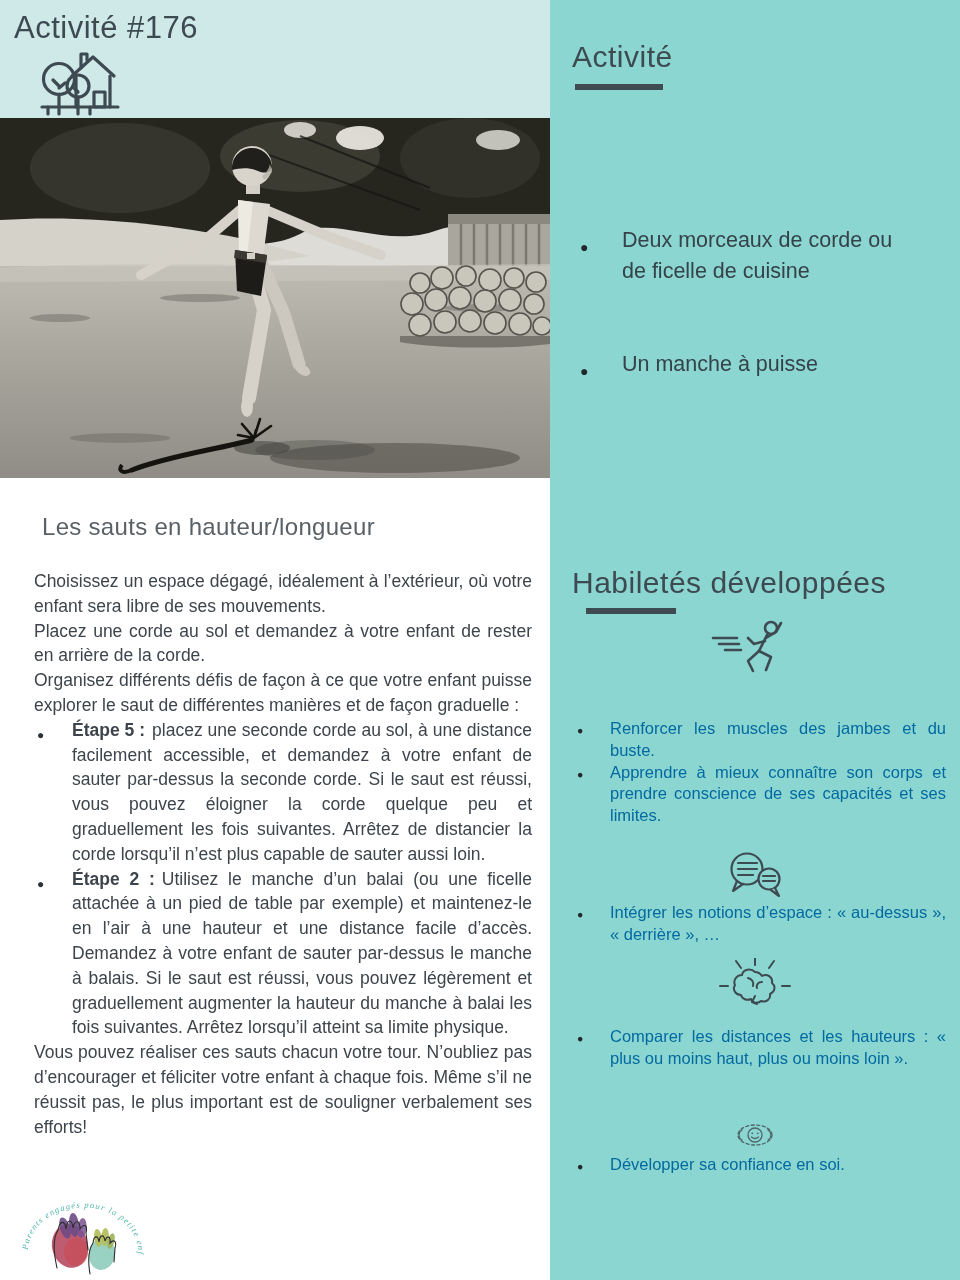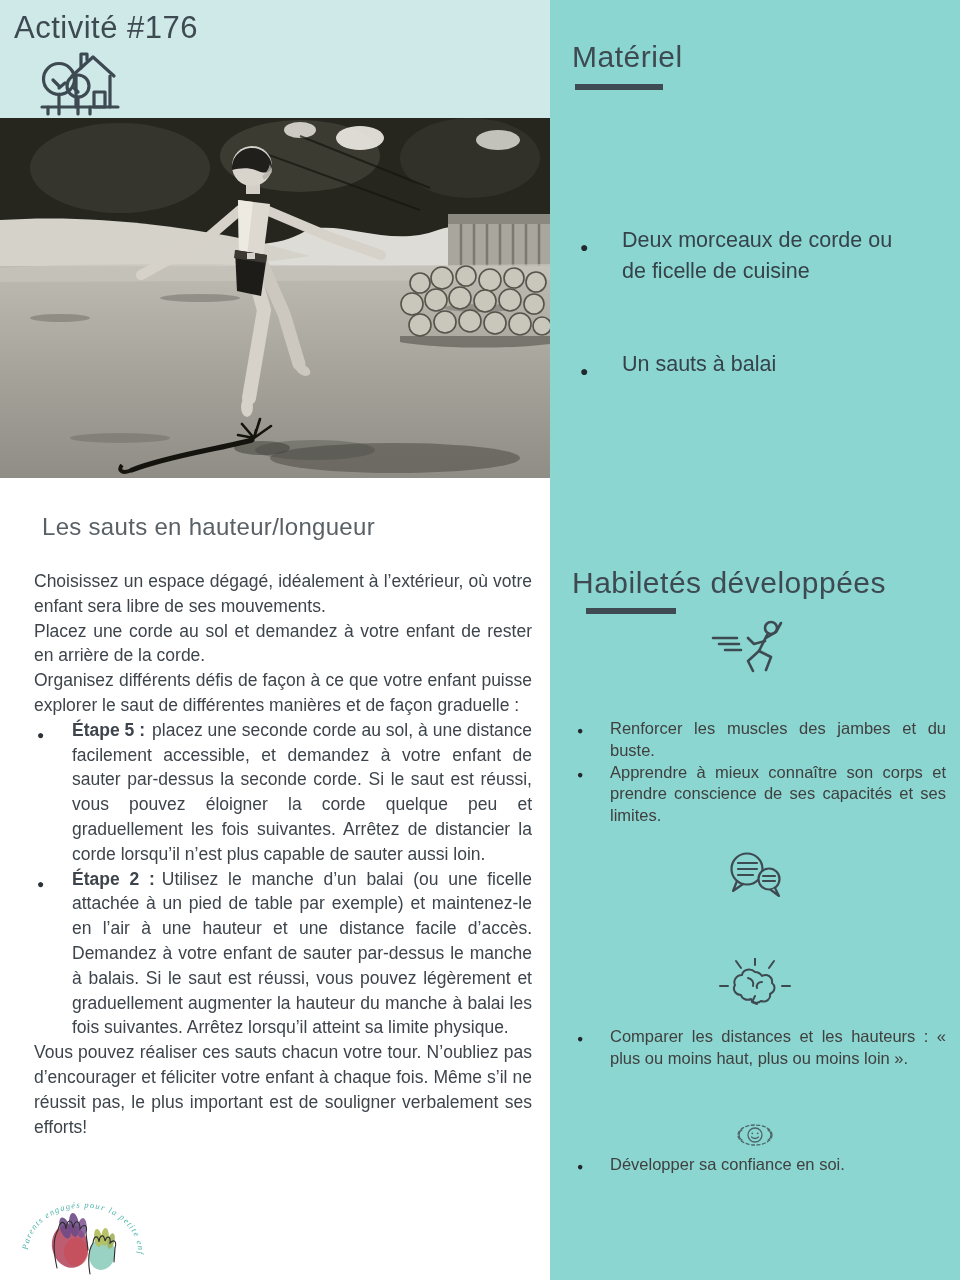--- a/index.html
+++ b/index.html
@@ -19,21 +19,21 @@
   .step::before{content:"●";position:absolute;left:3px;top:5px;font-size:12px;color:#2c3338;}
   .step-label{font-weight:bold;margin-right:7px;}
   
   .right-col{position:absolute;left:550px;top:0;width:410px;height:1280px;background:#8bd6d0;}
   .rc-heading{position:absolute;left:22px;font-size:30px;letter-spacing:.5px;color:#3e4a52;}
   .rc-underline{position:absolute;height:6px;background:#3f4b53;}
   .m-item{position:absolute;left:28px;width:322px;font-size:21.5px;line-height:31px;
           color:#35424a;padding-left:44px;box-sizing:border-box;margin-top:43px;}
   .m-item::before{content:"●";position:absolute;left:2px;top:7px;font-size:14px;color:#22292e;}
   .skill-list{position:absolute;left:18px;width:378px;margin:0;padding:0;list-style:none;
-              font-size:16.5px;line-height:21.8px;text-align:justify;color:#404040;}
+              font-size:16.5px;line-height:21.8px;text-align:justify;color:#0369a1;}
   .skill-list li{position:relative;padding-left:42px;margin:0;}
   .skill-list li::before{content:"●";position:absolute;left:9px;top:2px;font-size:10.5px;color:#22292e;}
   .rc-icon{position:absolute;left:0;width:100%;display:flex;justify-content:center;}
   .logo{position:absolute;left:10px;top:1188px;}
 </style>
 </head>
 <body>
 
 <div class="page">
 
@@ -182,25 +182,25 @@
         <g fill="none" stroke="#2c2c2c" stroke-width="1.1" stroke-linecap="round">
           <path d="M47 80 C44 66 42 52 48 42 C50 32 55 32 56 41 C57 31 62 30 63 40 C65 31 70 32 70 41 C74 35 78 37 76 45 L78 62"></path>
           <path d="M80 86 C78 74 78 62 83 55 C84 47 88 47 89 54 C90 46 94 46 95 53 C97 47 101 48 100 55 C104 51 107 53 105 60 L104 74"></path>
         </g>
       </g>
     </svg>
   </div>
 
   <div class="right-col">
 
-    <div class="rc-heading" style="top:40px;">Matériel</div>
+    <div class="rc-heading" style="top:40px;">Activité</div>
     <div class="rc-underline" style="left:25px;top:84px;width:88px;"></div>
 
     <div class="m-item" style="top:182px;">Deux morceaux de corde ou de ficelle de cuisine</div>
-    <div class="m-item" style="top:306px;">Un sauts à balai</div>
+    <div class="m-item" style="top:306px;">Un manche à puisse</div>
 
     <div class="rc-heading" style="top:566px;">Habiletés développées</div>
     <div class="rc-underline" style="left:36px;top:608px;width:90px;"></div>
 
     <div class="rc-icon" style="top:618px;">
       <svg width="96" height="56" viewBox="0 0 96 56" fill="none" stroke="#3e4a52" stroke-width="2.6" stroke-linecap="round" stroke-linejoin="round">
         <path d="M6 20 H30 M12 26 H32 M18 32 H34"></path>
         <circle cx="64" cy="10" r="6"></circle>
         <path d="M60 17 L52 33"></path>
         <path d="M59 20 L69 14 L74 5"></path>
@@ -219,20 +219,23 @@
       <svg width="62" height="48" viewBox="0 0 62 48" fill="none" stroke="#3e4a52" stroke-width="2.2" stroke-linecap="round" stroke-linejoin="round">
         <circle cx="23" cy="19" r="15.5"></circle>
         <path d="M13 31 L9 41 L19 34"></path>
         <path d="M14 13 H33 M14 19 H33 M14 25 H29"></path>
         <circle cx="45" cy="29" r="10.5" fill="#8bd6d0"></circle>
         <path d="M51 38 L55 46 L47 40" fill="#8bd6d0"></path>
         <path d="M39 26 H51 M39 31 H51"></path>
       </svg>
     </div>
 
+    <ul class="skill-list" style="top:902px;">
+      <li>Intégrer les notions d’espace : « au-dessus », « derrière », …</li>
+    </ul>
 
     <div class="rc-icon" style="top:958px;">
       <svg width="74" height="54" viewBox="0 0 74 54" fill="none" stroke="#3e4a52" stroke-width="2" stroke-linecap="round" stroke-linejoin="round">
         <path d="M2 28 H10 M64 28 H72"></path>
         <path d="M23 10 L18 3 M37 7 V0 M51 10 L56 3"></path>
         <path d="M37 14 c-4 -4 -12 -3 -13 3 c-6 0 -9 6 -7 10 c-3 5 1 10 6 10 c1 4 6 6 10 4 c1 4 7 5 10 2 c5 2 10 -2 9 -7 c5 -2 6 -8 2 -11 c1 -6 -5 -10 -10 -7 c-2 -3 -5 -4 -7 -4 z"></path>
         <path d="M30 20 c4 1 6 4 5 8 M44 24 c-4 0 -6 3 -5 6 M37 38 l-3 6 l5 2"></path>
       </svg>
     </div>
 

